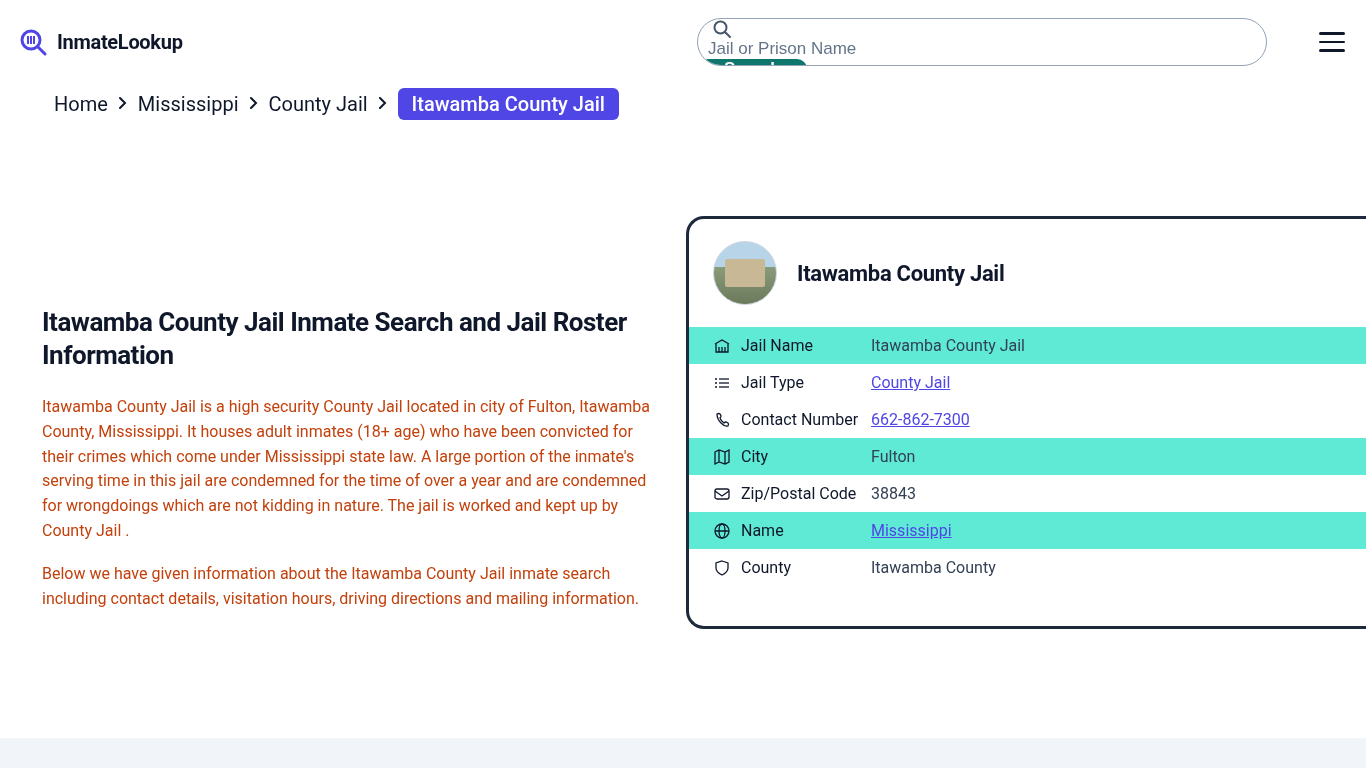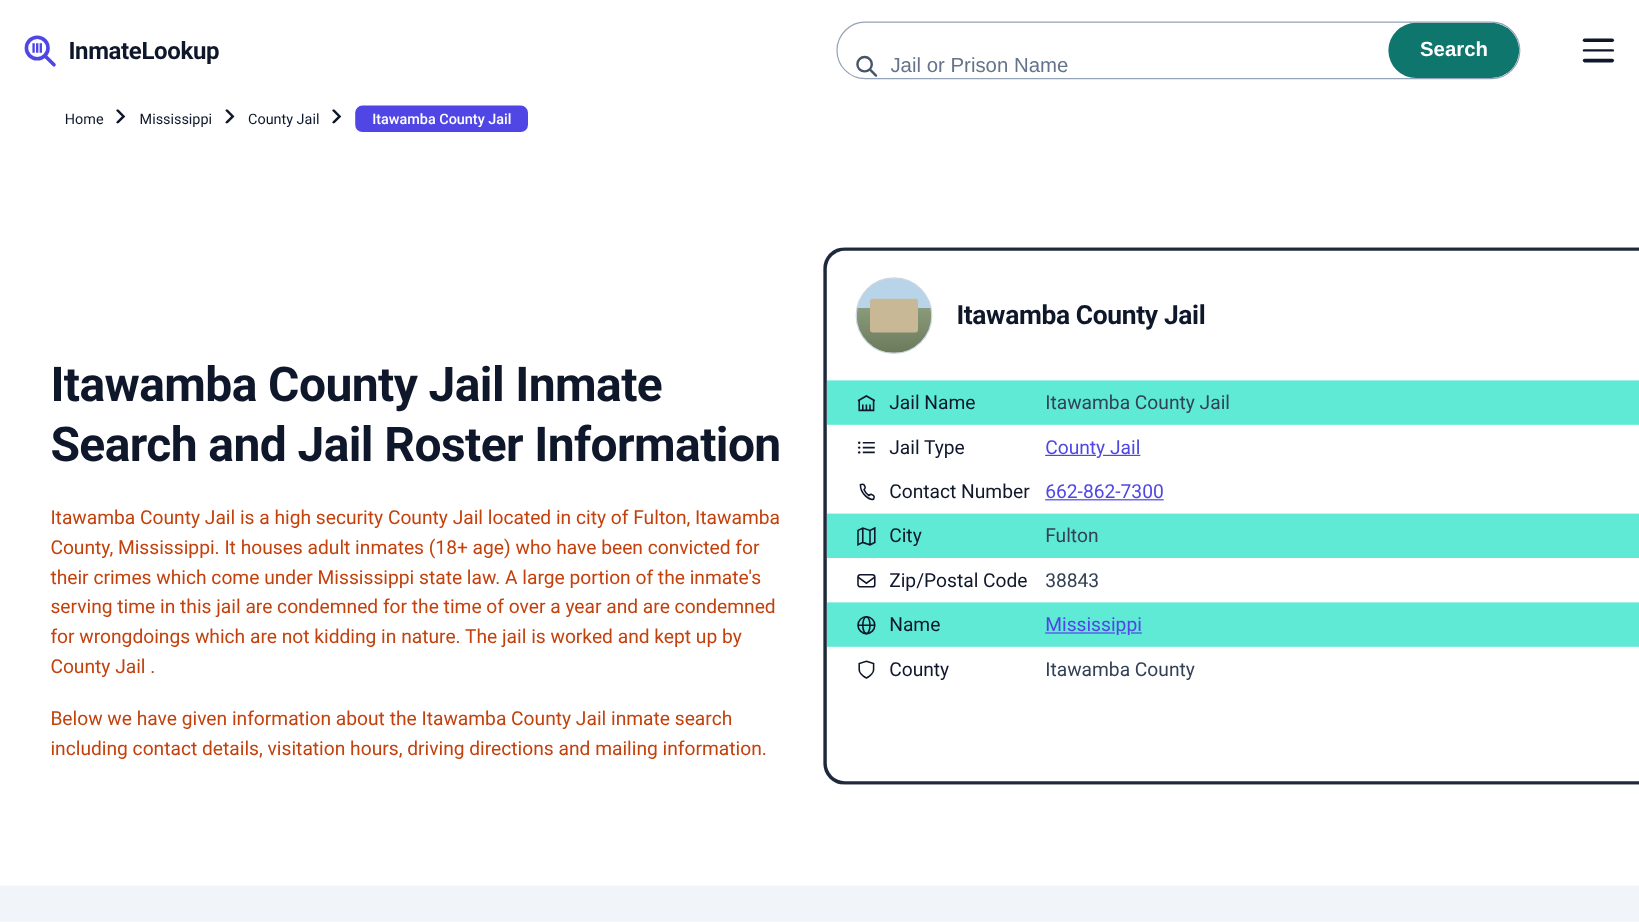--- a/index.html
+++ b/index.html
@@ -40,26 +40,27 @@
       color: #0f172a;
       letter-spacing: -0.3px;
     }
     .header-right {
       display: flex;
       align-items: center;
       gap: 48px;
     }
     .search-wrap {
       display: flex;
-      align-items: flex-end;
+      align-items: flex-start;
       border: 1px solid #94a3b8;
       border-radius: 28px;
       overflow: hidden;
       width: 570px;
       height: 48px;
+      flex-direction: column;
     }
     .search-icon-box {
       padding-left: 14px;
       display: flex;
       align-items: center;
     }
     .search-input {
       flex: 1;
       border: none;
       outline: none;
@@ -93,21 +94,21 @@
       width: 26px;
       height: 2.5px;
       background: #0f172a;
       border-radius: 2px;
     }
     .breadcrumb {
       display: flex;
       align-items: center;
       gap: 10px;
       padding: 4px 54px 8px;
-      font-size: 12px;
+      font-size: 20px;
     }
     .breadcrumb a {
       color: #0f172a;
       text-decoration: none;
     }
     .breadcrumb .chevron {
       color: #0f172a;
       font-size: 14px;
     }
     .breadcrumb .current {
@@ -121,21 +122,21 @@
       display: flex;
       padding: 0 0 0 42px;
       margin-top: 80px;
       gap: 24px;
     }
     .left-col {
       width: 620px;
       padding-top: 98px;
     }
     .page-title {
-      font-size: 40px;
+      font-size: 26px;
       font-weight: 700;
       line-height: 1.25;
       letter-spacing: -0.5px;
       margin-bottom: 24px;
     }
     .desc {
       font-size: 16px;
       line-height: 1.55;
       color: #c2410c;
       margin-bottom: 18px;

